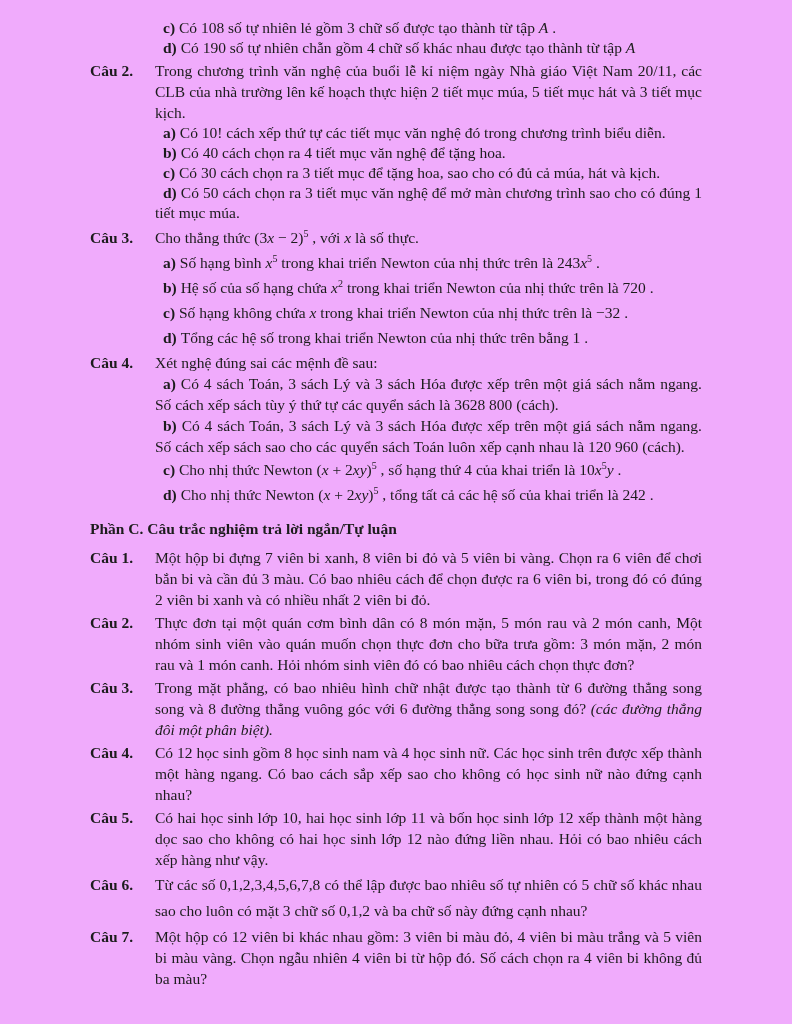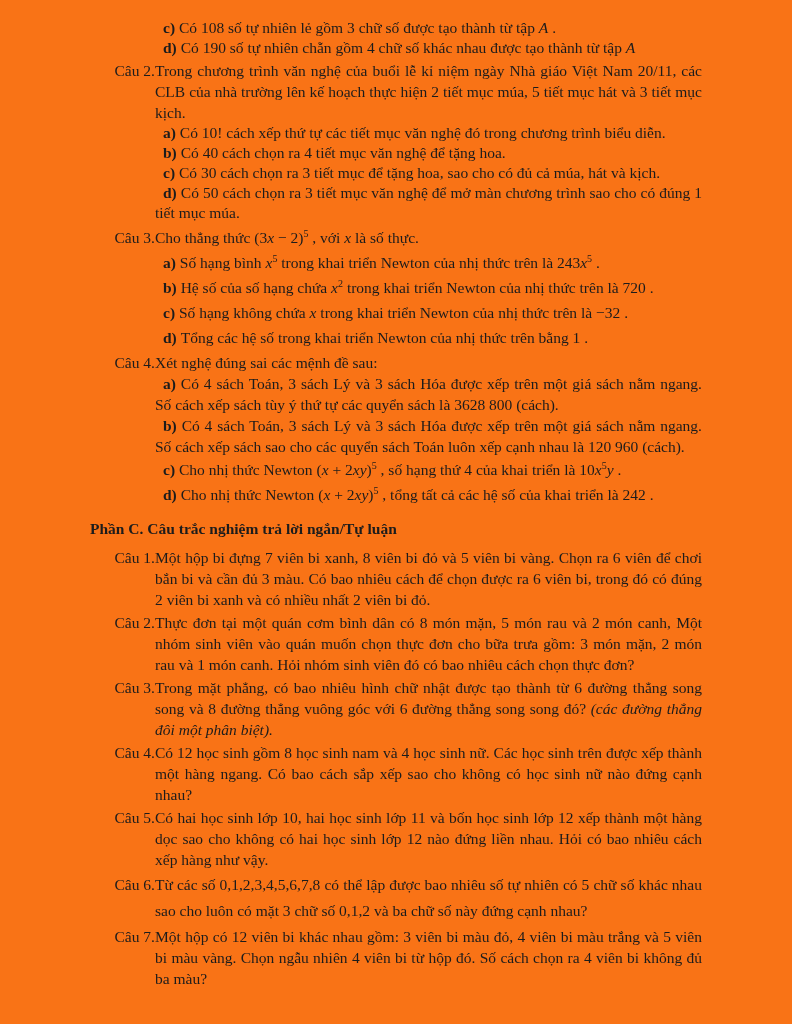--- a/index.html
+++ b/index.html
@@ -1,35 +1,35 @@
 <!DOCTYPE html>
 <html><head>
 <meta charset="utf-8">
 <style>
   html, body { margin: 0; padding: 0; background: #e8e8e8; }
   .page {
     width: 792px; height: 1024px;
-    background: #f97316;
+    background: #f0abfc;
     position: relative;
     margin: 0 auto;
     overflow: hidden;
     color: #1c1c1c;
     font-family: "Liberation Serif", "DejaVu Serif", serif;
   }
   .content {
     position: absolute;
     left: 90px; top: 18px;
     width: 612px;
     font-size: 15.5px;
     line-height: 21px;
   }
   .para { margin: 0; }
   
   .q { display: flex; margin-top: 2px; }
-  .qlabel { flex: 0 0 65px; font-weight: 400; text-align: right; }
+  .qlabel { flex: 0 0 65px; font-weight: 700; }
   .qbody { flex: 1 1 auto; text-align: justify; }
   
   .sub { padding-left: 65px; text-indent: 8px; text-align: justify; }
   .sublabel { font-weight: 700; }
   .heading { font-weight: 700; margin-top: 11px; margin-bottom: 8px; }
   .tight { line-height: 20px; }
   .mrow { line-height: 25px; }
   .roomy { line-height: 26px; }
   .it { font-style: italic; }
   .bd { font-weight: 700; }

